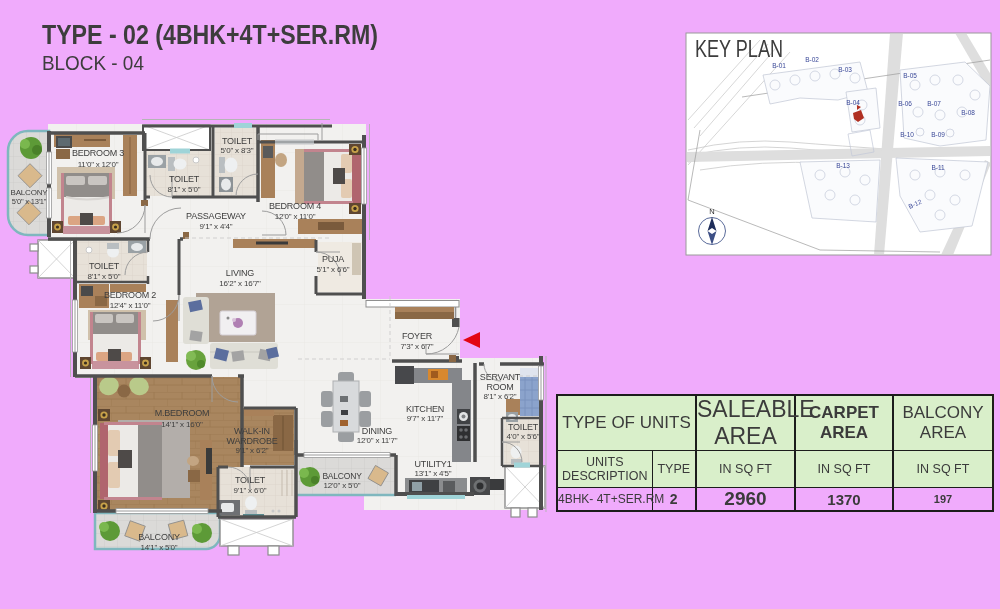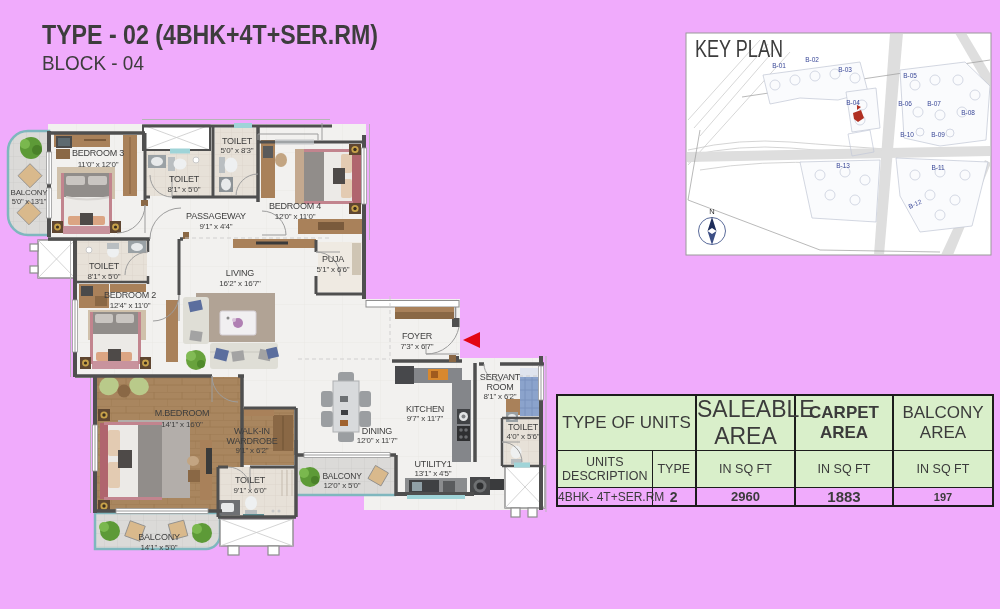--- a/index.html
+++ b/index.html
@@ -826,19 +826,19 @@
 <tr style="height:37px;">
 <td class="hd" style="width:95px;font-size:12.5px;margin-top:13px;">UNITS<br>DESCRIPTION</td>
 <td class="hd" style="width:44px;font-size:12.5px;">TYPE</td>
 <td class="b2" style="width:99px;font-size:12.5px;background:#d9efca;">IN SQ FT</td>
 <td class="b2" style="width:98px;font-size:12.5px;background:#d9efca;">IN SQ FT</td>
 <td class="b2" style="width:100px;font-size:12.5px;background:#d9efca;">IN SQ FT</td>
 </tr>
 <tr style="height:17px;font-weight:700;">
 <td style="font-size:12px;font-weight:400;white-space:nowrap;">4BHK- 4T+SER.RM</td>
 <td style="font-size:14px;">2</td>
-<td class="b2" style="font-size:13px;">2960</td>
-<td class="b2" style="font-size:15px;">1883</td>
+<td class="b2" style="font-size:19px;">2960</td>
+<td class="b2" style="font-size:15px;">1370</td>
 <td class="b2" style="font-size:11px;">197</td>
 </tr>
 </tbody>
     </table>
 </div>
 
 </body></html>

